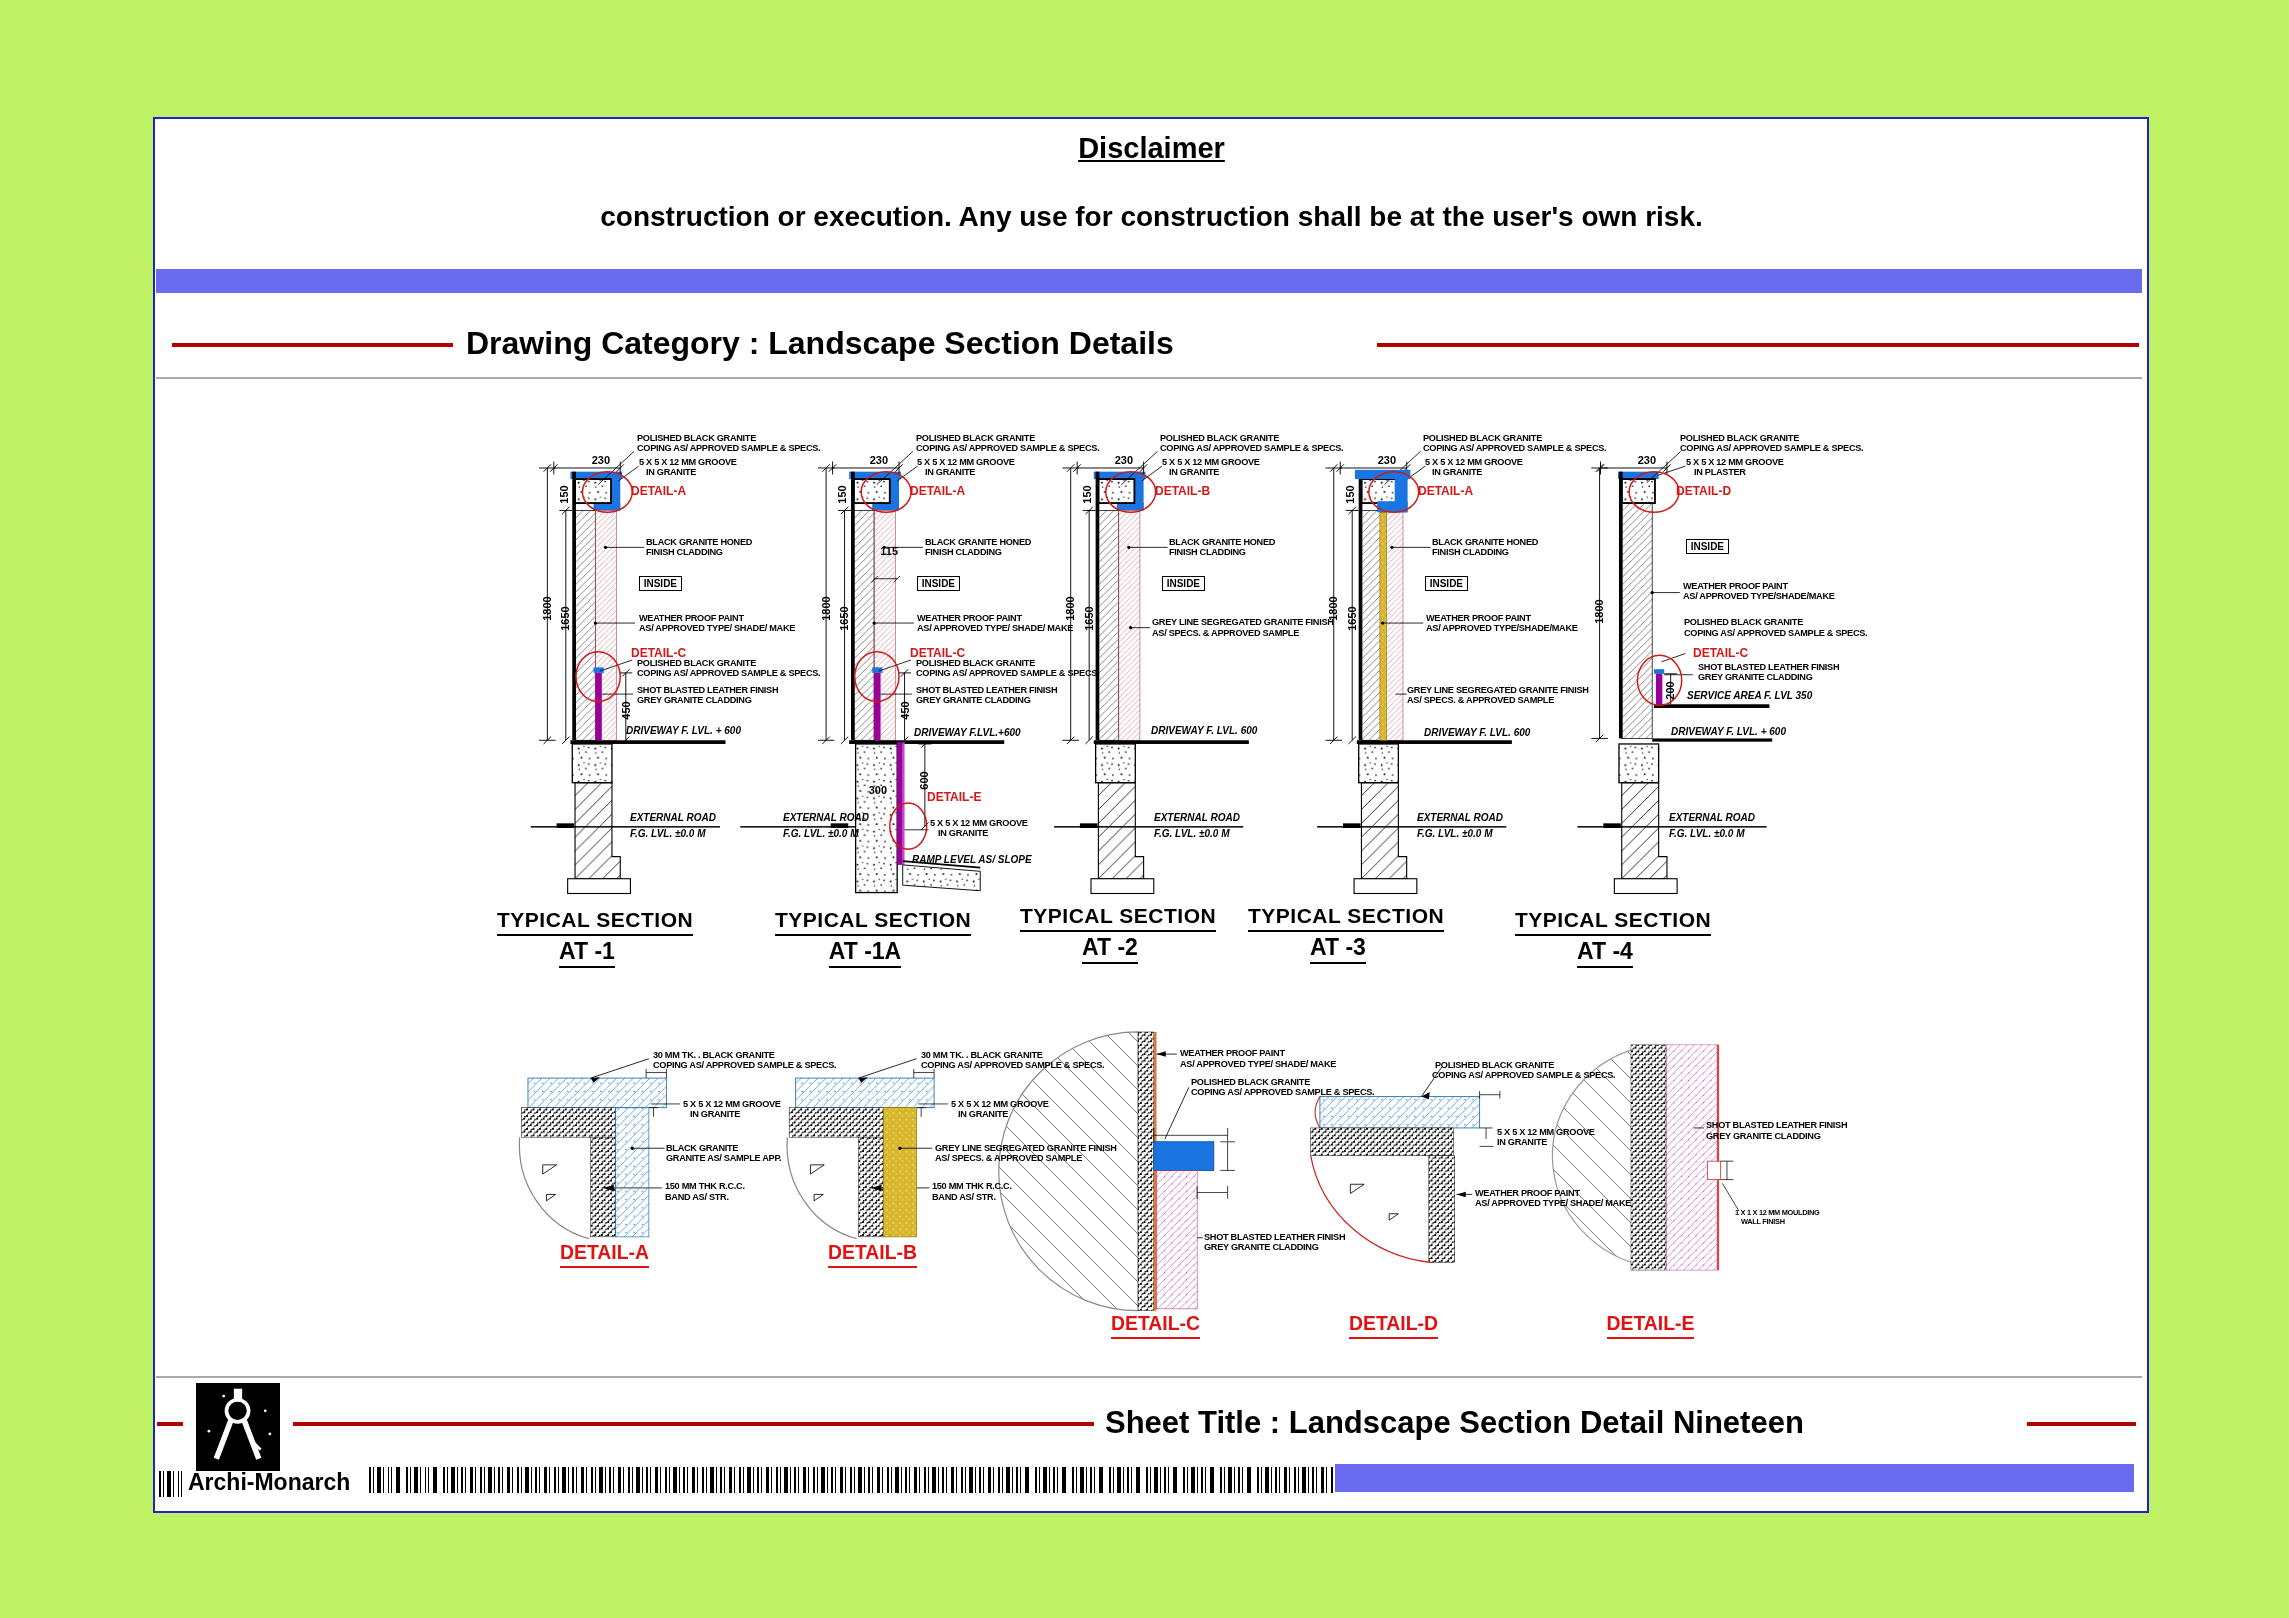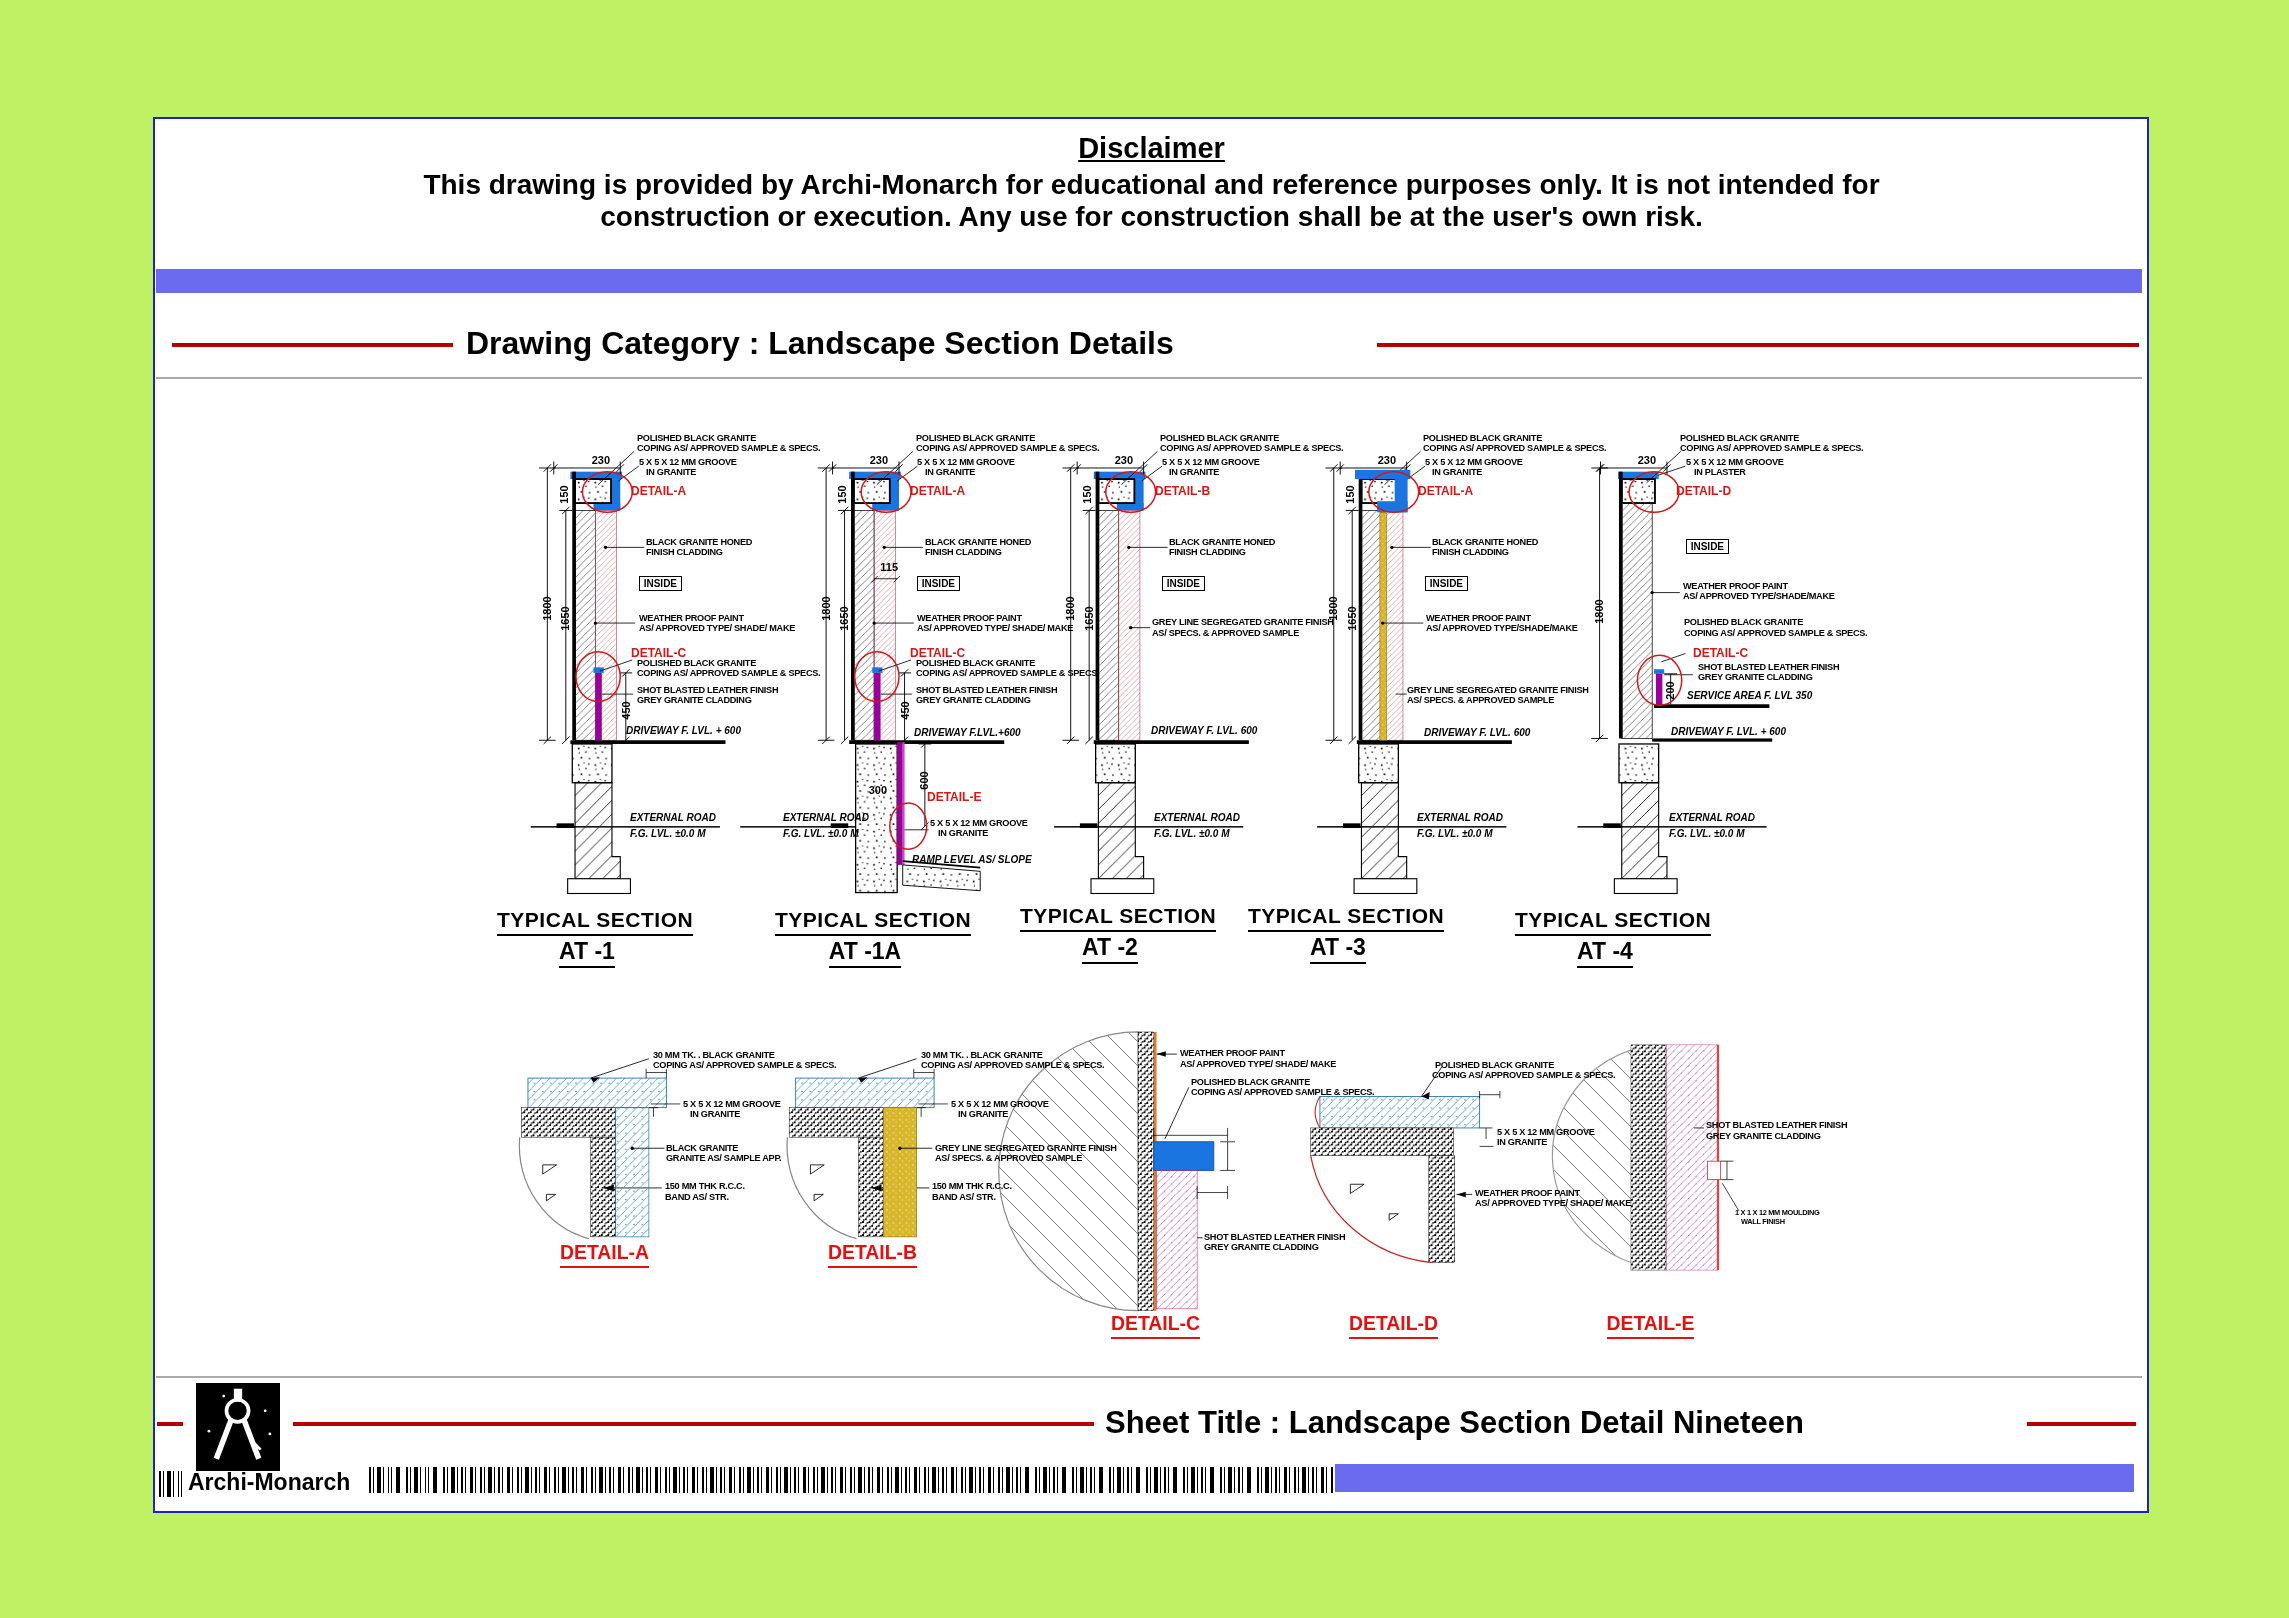--- a/index.html
+++ b/index.html
@@ -41,21 +41,20 @@
   svg.linework{position:absolute;left:0;top:0;}
   .logo{position:absolute;left:196px;top:1383px;width:84px;height:88px;background:#000;}
 </style>
 </head>
 <body>
 
 <div class="page">
   <div class="border-box"></div>
 
   <div class="disc-title"><span>Disclaimer</span></div>
-  <div class="disc-line" style="top:169px">This drawing is provided by Archi-Monarch for educational and reference purposes only. It is not intended for</div>
   <div class="disc-line" style="top:201px">construction or execution. Any use for construction shall be at the user's own risk.</div>
   <div class="bluebar" style="left:156px;top:269px;width:1986px;height:24px"></div>
   <div class="redline" style="left:172px;top:343px;width:281px"></div>
   <div class="cat-title" style="left:466px;top:325px">Drawing Category : Landscape Section Details</div>
   <div class="redline" style="left:1377px;top:343px;width:762px"></div>
   <div class="hline" style="left:156px;top:377px;width:1986px"></div>
 
   <svg class="linework" width="2290" height="1619" viewBox="0 0 2481 1754">
     <defs>
       <pattern id="pat-hatch" width="8" height="8" patternUnits="userSpaceOnUse">
@@ -330,21 +329,21 @@
   <div>
     <div class="lbl" style="left:916px;top:433px">POLISHED BLACK GRANITE</div>
     <div class="lbl" style="left:916px;top:443px">COPING AS/ APPROVED SAMPLE &amp; SPECS.</div>
     <div class="lbl" style="left:917px;top:457px">5 X 5 X 12 MM  GROOVE</div>
     <div class="lbl" style="left:925px;top:467px">IN GRANITE</div>
     <div class="red-lbl" style="left:910px;top:484px">DETAIL-A</div>
     <div class="dim" style="left:833px;top:454px;width:55px">230</div>
     <div class="dimv" style="left:822px;top:488px">150</div>
     <div class="dimv" style="left:806px;top:602px">1800</div>
     <div class="dimv" style="left:824px;top:612px">1650</div>
-    <div class="dim" style="left:861px;top:561px;width:37px">115</div>
+    <div class="dim" style="left:861px;top:545px;width:37px">115</div>
     <div class="lbl" style="left:925px;top:537px">BLACK GRANITE HONED</div>
     <div class="lbl" style="left:925px;top:547px">FINISH CLADDING</div>
     <div class="inside-box" style="left:917px;top:576px">INSIDE</div>
     <div class="lbl" style="left:917px;top:613px">WEATHER PROOF PAINT</div>
     <div class="lbl" style="left:917px;top:623px">AS/ APPROVED TYPE/ SHADE/ MAKE</div>
     <div class="red-lbl" style="left:910px;top:646px">DETAIL-C</div>
     <div class="lbl" style="left:916px;top:658px">POLISHED BLACK GRANITE</div>
     <div class="lbl" style="left:916px;top:668px">COPING AS/ APPROVED SAMPLE &amp; SPECS.</div>
     <div class="lbl" style="left:916px;top:685px">SHOT BLASTED LEATHER FINISH</div>
     <div class="lbl" style="left:916px;top:695px">GREY GRANITE CLADDING</div>

